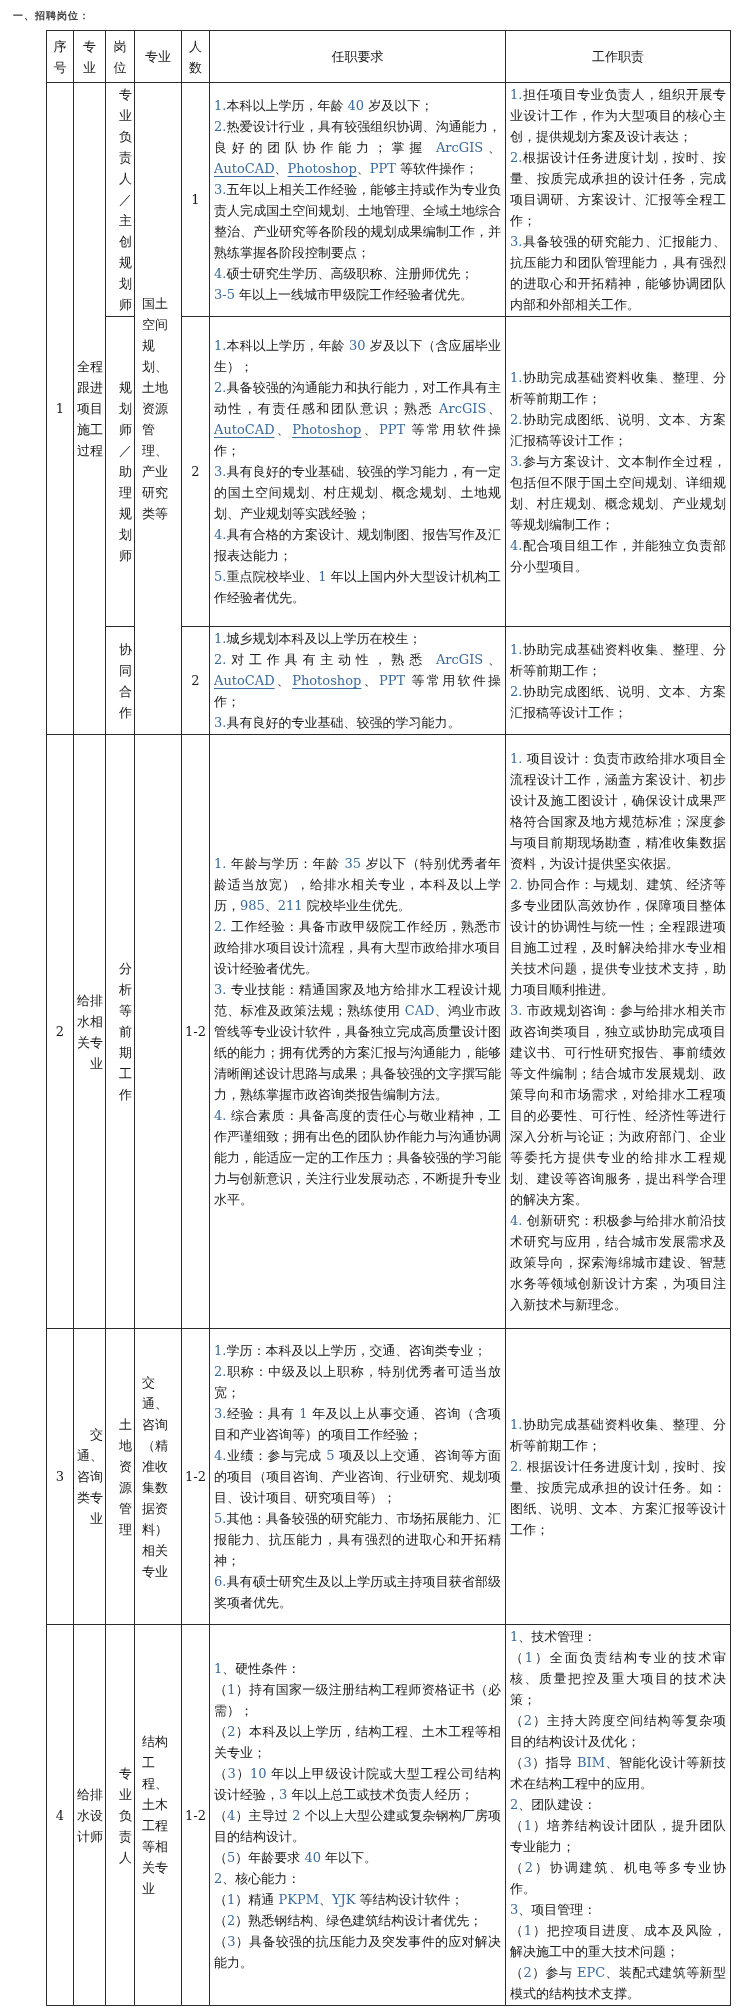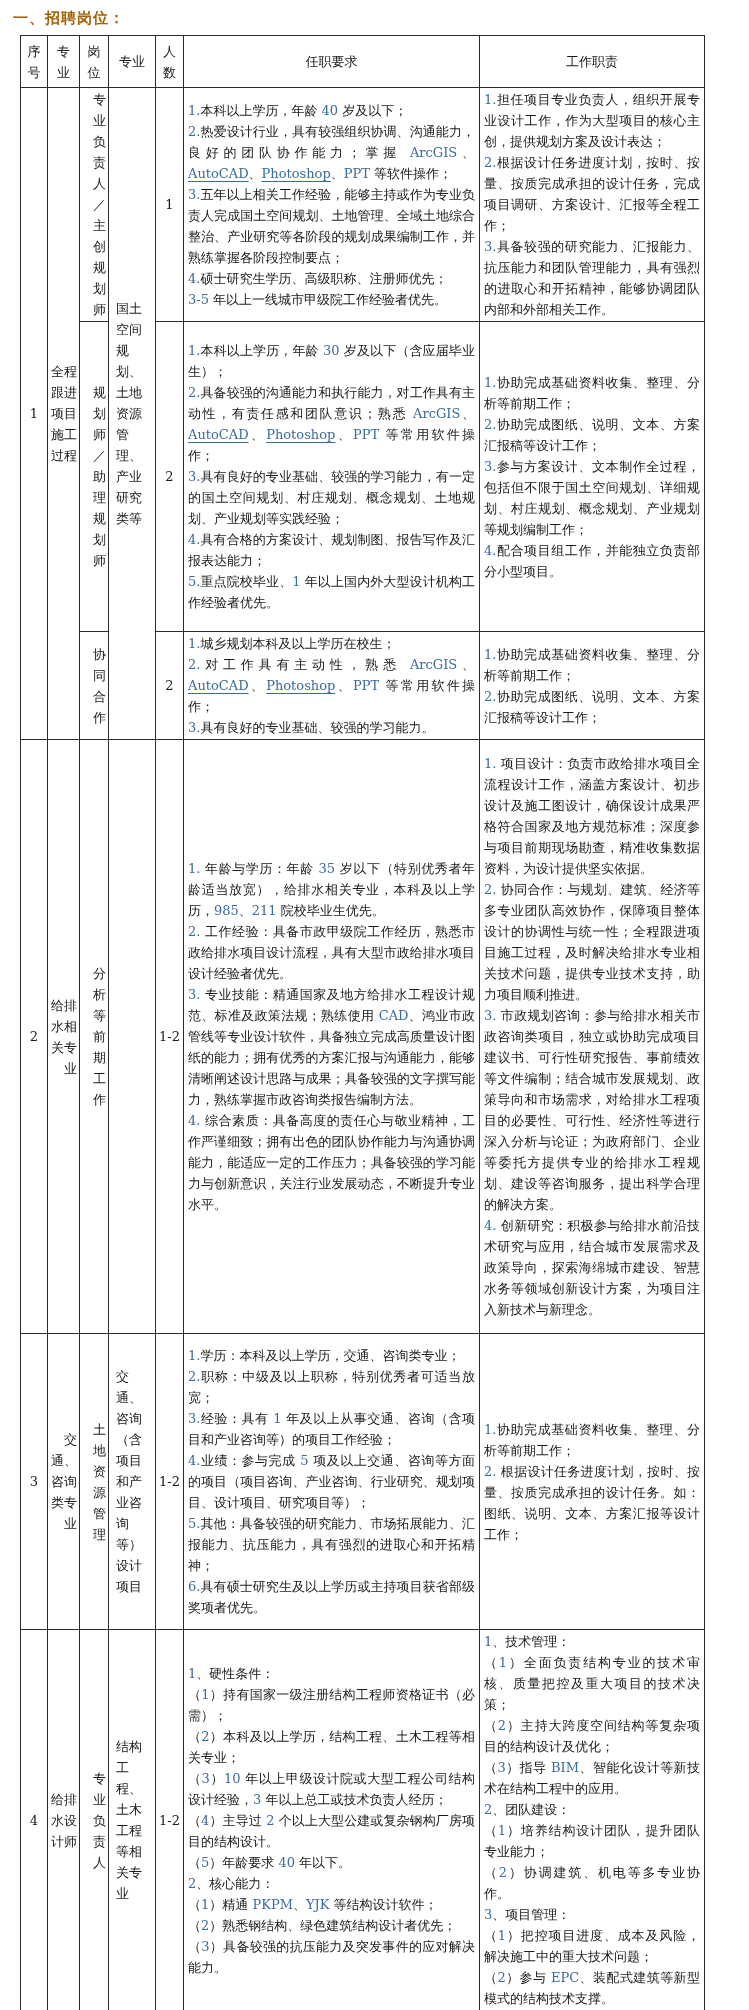--- a/index.html
+++ b/index.html
@@ -1,24 +1,24 @@
 <!DOCTYPE html>
 <html><head>
 <meta charset="utf-8">
 <style>
   html,body{margin:0;padding:0;background:#ffffff;}
   body{width:749px;color:#1a1a1a;font-family:"DejaVu Serif","Liberation Serif",serif;}
   .doc-title{
     margin:9px 0 7px 13px;
     font-family:"DejaVu Sans","Liberation Sans",sans-serif;
-    font-size:15px;font-weight:bold;color:#a16207;letter-spacing:1px;
+    font-size:10px;font-weight:bold;color:#404040;letter-spacing:1px;
   }
   table.recruit{
     border-collapse:collapse;table-layout:fixed;
-    margin-left:20px;width:684px;
+    margin-left:46px;width:684px;
   }
   td{
     border:1px solid #2b2b2b;
     font-size:13px;line-height:21px;
     padding:1px 4px;vertical-align:middle;
     word-break:break-word;
   }
   tr.h-head{height:52px;}
   tr.h-g1p1{height:230px;}
   tr.h-g1p2{height:310px;}
@@ -136,21 +136,21 @@
           <div class="para"><span class="lat">2.</span> 协同合作：与规划、建筑、经济等多专业团队高效协作，保障项目整体设计的协调性与统一性；全程跟进项目施工过程，及时解决给排水专业相关技术问题，提供专业技术支持，助力项目顺利推进。</div>
           <div class="para"><span class="lat">3.</span> 市政规划咨询：参与给排水相关市政咨询类项目，独立或协助完成项目建议书、可行性研究报告、事前绩效等文件编制；结合城市发展规划、政策导向和市场需求，对给排水工程项目的必要性、可行性、经济性等进行深入分析与论证；为政府部门、企业等委托方提供专业的给排水工程规划、建设等咨询服务，提出科学合理的解决方案。</div>
           <div class="para"><span class="lat">4.</span> 创新研究：积极参与给排水前沿技术研究与应用，结合城市发展需求及政策导向，探索海绵城市建设、智慧水务等领域创新设计方案，为项目注入新技术与新理念。</div>
         </td>
   </tr>
 
   <tr class="h-g3">
     <td class="c-no">3</td>
     <td class="c-major">交通、咨询类专业</td>
     <td class="c-post">土地资源管理</td>
-    <td class="c-major2">交通、咨询（含项目和产业咨询等）设计项目</td>
+    <td class="c-major2">交通、咨询（精准收集数据资料）相关专业</td>
     <td class="c-count">1-2</td>
     <td class="c-req">
           <div class="para"><span class="lat">1.</span>学历：本科及以上学历，交通、咨询类专业；</div>
           <div class="para"><span class="lat">2.</span>职称：中级及以上职称，特别优秀者可适当放宽；</div>
           <div class="para"><span class="lat">3.</span>经验：具有 <span class="lat">1</span> 年及以上从事交通、咨询（含项目和产业咨询等）的项目工作经验；</div>
           <div class="para"><span class="lat">4.</span>业绩：参与完成 <span class="lat">5</span> 项及以上交通、咨询等方面的项目（项目咨询、产业咨询、行业研究、规划项目、设计项目、研究项目等）；</div>
           <div class="para"><span class="lat">5.</span>其他：具备较强的研究能力、市场拓展能力、汇报能力、抗压能力，具有强烈的进取心和开拓精神；</div>
           <div class="para"><span class="lat">6.</span>具有硕士研究生及以上学历或主持项目获省部级奖项者优先。</div>
         </td>
     <td class="c-duty">

